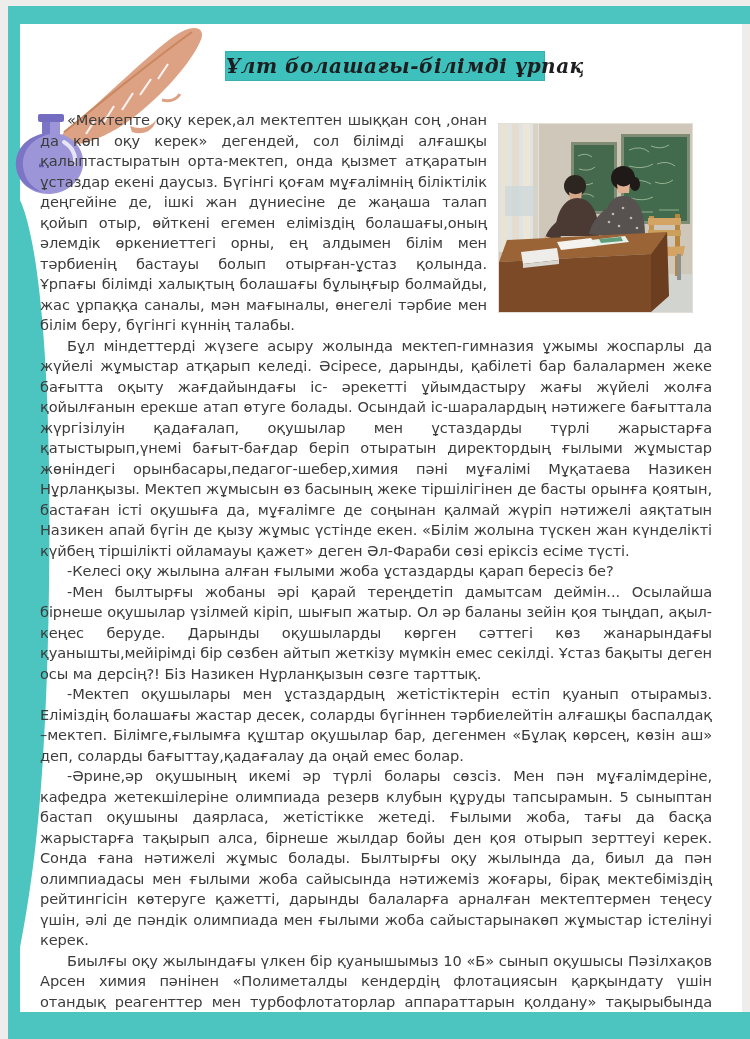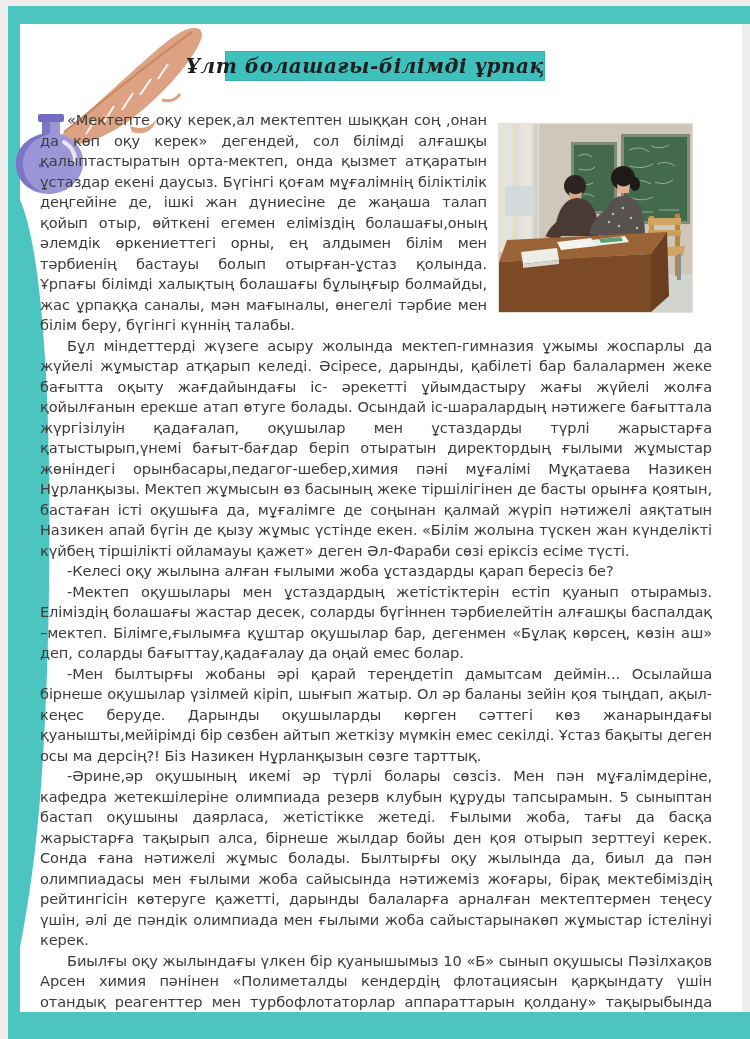--- a/index.html
+++ b/index.html
@@ -15,21 +15,21 @@
   .paper{position:absolute;left:20px;top:24px;width:722px;height:988px;background:#ffffff;}
 
   
   .crescent{position:absolute;left:20px;top:200px;width:34px;height:748px;}
 
   
   .deco{position:absolute;left:12px;top:22px;width:200px;height:180px;}
 
   
   .banner{position:absolute;left:225px;top:51px;width:318px;height:28px;background:#3ec1bc;
-          border:1px solid #35b0ab;display:flex;align-items:center;justify-content:flex-end;}
+          border:1px solid #35b0ab;display:flex;align-items:center;justify-content:flex-start;}
   .banner h1{margin:0;font-family:"DejaVu Serif","Liberation Serif",serif;font-style:italic;
              font-weight:bold;font-size:20px;color:#1e1e20;letter-spacing:0.5px;white-space:nowrap;}
 
   
   .article{position:absolute;left:20px;top:24px;width:722px;height:759px;box-sizing:border-box;
            padding:86px 30px 0 20px;color:#3c3c3c;}
   .article p{margin:0;font-size:14.6px;line-height:20.5px;text-align:justify;text-indent:27px;
              letter-spacing:-0.1px;}
 
   
@@ -142,20 +142,20 @@
           <polygon points="100,115 122,113 124,117 102,119" fill="#5f9d7a"></polygon>
           <polygon points="22,128 58,124 60,136 24,140" fill="#eeede9"></polygon>
           <polygon points="24,140 60,136 60,140 24,144" fill="#d8d6d0"></polygon>
         </g>
       </svg>
     </div>
 
     <p>«Мектепте оқу керек,ал мектептен шыққан соң ,онан да көп оқу керек» дегендей, сол білімді алғашқы қалыптастыратын орта-мектеп, онда қызмет атқаратын ұстаздар екені даусыз. Бүгінгі қоғам мұғалімнің біліктілік деңгейіне де, ішкі жан дүниесіне де жаңаша талап қойып отыр, өйткені егемен еліміздің болашағы,оның әлемдік өркениеттегі орны, ең алдымен білім мен тәрбиенің бастауы болып отырған-ұстаз қолында.  Ұрпағы білімді халықтың болашағы бұлыңғыр болмайды, жас ұрпаққа саналы, мән мағыналы, өнегелі тәрбие мен білім беру, бүгінгі күннің талабы.</p>
     <p>Бұл міндеттерді жүзеге асыру жолында мектеп-гимназия ұжымы жоспарлы да жүйелі жұмыстар атқарып келеді. Әсіресе, дарынды, қабілеті бар балалармен жеке бағытта оқыту жағдайындағы іс- әрекетті ұйымдастыру жағы жүйелі жолға қойылғанын ерекше атап өтуге болады. Осындай іс-шаралардың нәтижеге бағыттала жүргізілуін қадағалап, оқушылар мен ұстаздарды түрлі жарыстарға қатыстырып,үнемі бағыт-бағдар беріп отыратын директордың ғылыми жұмыстар жөніндегі орынбасары,педагог-шебер,химия пәні мұғалімі Мұқатаева Назикен Нұрланқызы. Мектеп жұмысын өз басының жеке тіршілігінен де басты орынға қоятын, бастаған істі оқушыға да, мұғалімге де соңынан қалмай жүріп нәтижелі аяқтатын Назикен апай бүгін де қызу жұмыс үстінде екен. «Білім жолына түскен жан күнделікті күйбең тіршілікті ойламауы қажет» деген Әл-Фараби сөзі еріксіз есіме түсті.</p>
     <p>-Келесі оқу жылына алған ғылыми жоба ұстаздарды қарап бересіз бе?</p>
+    <p>-Мен былтырғы жобаны әрі қарай тереңдетіп дамытсам деймін... Осылайша бірнеше оқушылар үзілмей кіріп, шығып жатыр. Ол әр баланы зейін қоя тыңдап, ақыл-кеңес беруде. Дарынды оқушыларды көрген сәттегі көз жанарындағы қуанышты,мейірімді бір сөзбен айтып жеткізу мүмкін емес секілді. Ұстаз бақыты деген осы ма дерсің?! Біз Назикен Нұрланқызын сөзге тарттық.</p>
     <p>-Мектеп оқушылары мен ұстаздардың жетістіктерін естіп қуанып отырамыз. Еліміздің болашағы жастар десек, соларды бүгіннен тәрбиелейтін алғашқы баспалдақ –мектеп. Білімге,ғылымға құштар оқушылар бар, дегенмен «Бұлақ көрсең, көзін аш» деп, соларды бағыттау,қадағалау да оңай емес болар.</p>
-    <p>-Мен былтырғы жобаны әрі қарай тереңдетіп дамытсам деймін... Осылайша бірнеше оқушылар үзілмей кіріп, шығып жатыр. Ол әр баланы зейін қоя тыңдап, ақыл-кеңес беруде. Дарынды оқушыларды көрген сәттегі көз жанарындағы қуанышты,мейірімді бір сөзбен айтып жеткізу мүмкін емес секілді. Ұстаз бақыты деген осы ма дерсің?! Біз Назикен Нұрланқызын сөзге тарттық.</p>
     <p>-Әрине,әр оқушының икемі әр түрлі болары сөзсіз. Мен пән мұғалімдеріне, кафедра жетекшілеріне олимпиада резерв клубын құруды тапсырамын. 5 сыныптан бастап оқушыны даярласа, жетістікке жетеді. Ғылыми жоба, тағы да басқа жарыстарға тақырып алса, бірнеше жылдар бойы ден қоя отырып зерттеуі керек. Сонда ғана нәтижелі жұмыс болады. Былтырғы оқу жылында да, биыл да пән олимпиадасы мен ғылыми жоба сайысында нәтижеміз жоғары, бірақ мектебіміздің рейтингісін көтеруге қажетті, дарынды балаларға арналған мектептермен теңесу үшін, әлі де пәндік олимпиада мен ғылыми жоба сайыстарынакөп жұмыстар істелінуі керек.</p>
     <p>Биылғы оқу жылындағы үлкен бір қуанышымыз 10 «Б» сынып оқушысы Пәзілхақов Арсен химия пәнінен «Полиметалды кендердің флотациясын қарқындату үшін отандық реагенттер мен турбофлотаторлар аппараттарын қолдану» тақырыбында ғылыми жоба қорғап, Шымкент қаласында өткен Республикалық жарыстан үшінші орын иеленіп қайтты.</p>
   </div>
 
   <div class="frame-bottom"></div>
 </div>
 
 </body></html>

